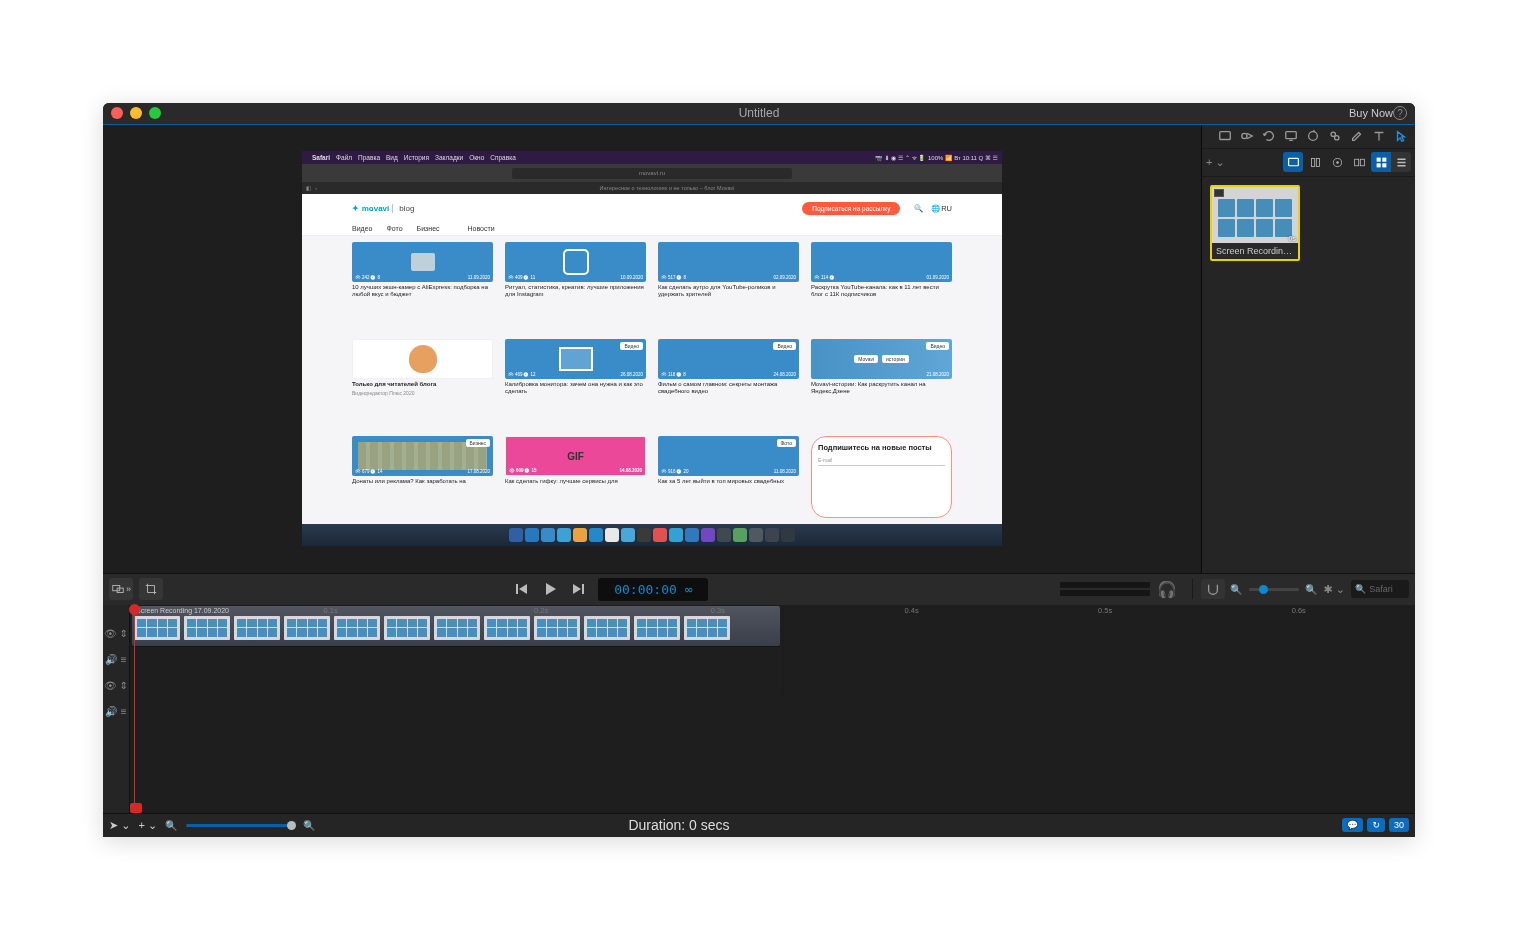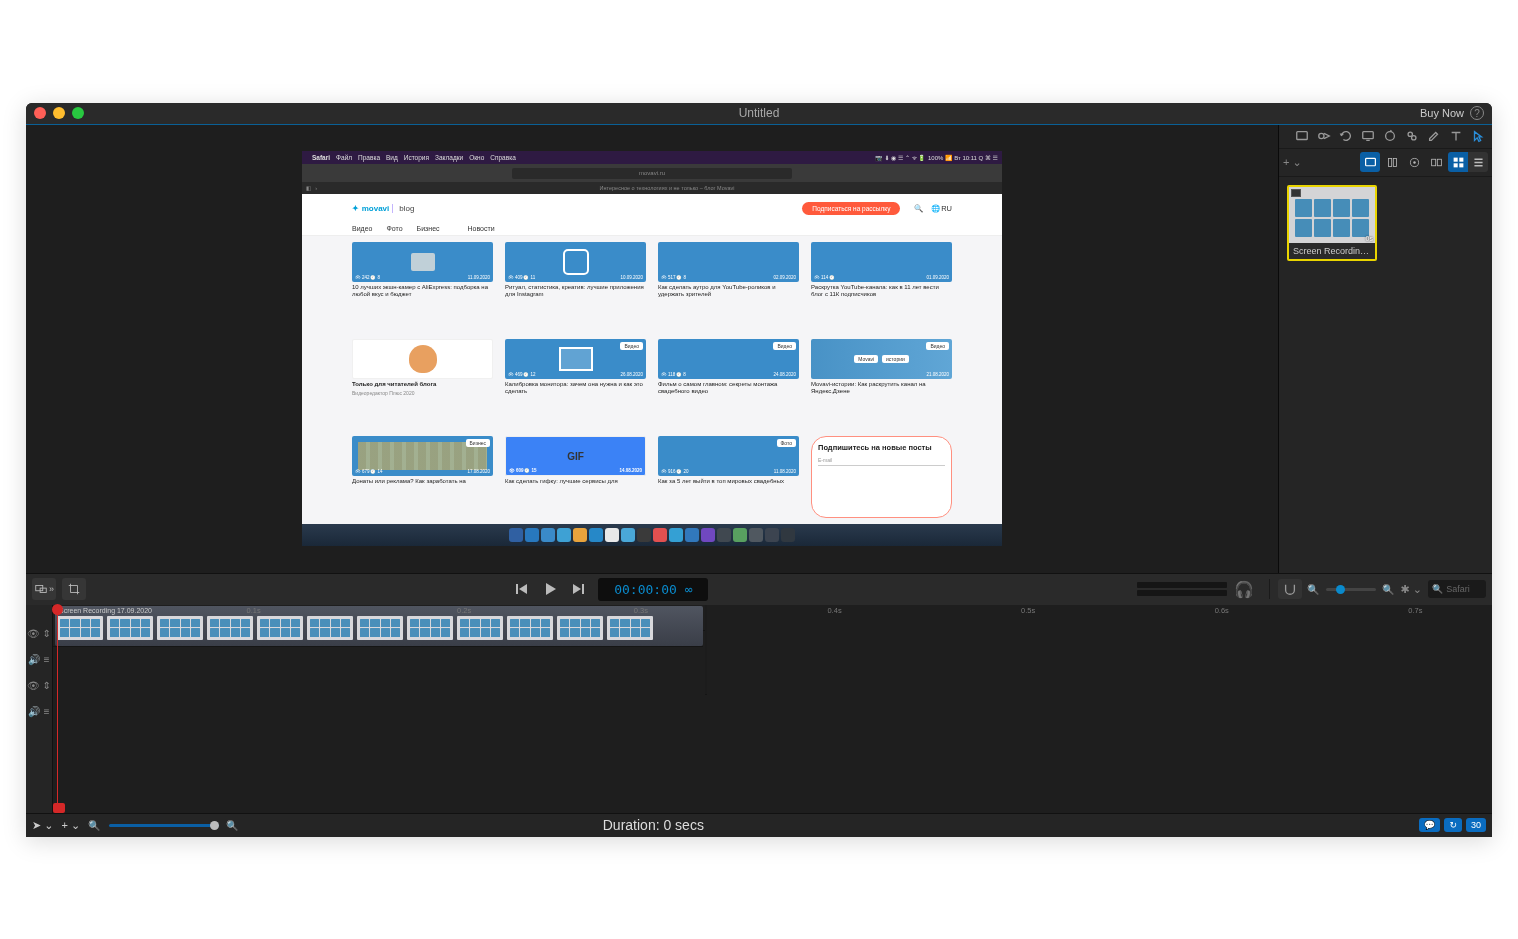--- a/index.html
+++ b/index.html
@@ -7,21 +7,21 @@
   background: #fff;
   font-family: -apple-system, BlinkMacSystemFont, "Segoe UI", Arial, sans-serif;
   width: 1518px;
   height: 939px;
   overflow: hidden;
   display: flex;
   align-items: center;
   justify-content: center;
 }
 .app-window {
-  width: 1466px;
+  width: 1312px;
   height: 734px;
   background: #1e1e1e;
   display: flex;
   flex-direction: column;
   border-radius: 6px 6px 0 0;
   overflow: hidden;
   box-shadow: 0 4px 25px rgba(0,0,0,0.15);
 }
 .titlebar {
   height: 22px;
@@ -41,21 +41,21 @@
   position: absolute;
   left: 50%;
   transform: translateX(-50%);
   color: #a8a8a8;
   font-size: 12px;
 }
 .titlebar-right {
   margin-left: auto;
   display: flex;
   align-items: center;
-  gap: 6px;
+  gap: 0;
 }
 .buy-now { color: #ccc; font-size: 11px; }
 .help-icon {
   width: 14px; height: 14px;
   border: 1px solid #888;
   border-radius: 50%;
   color: #888;
   font-size: 10px;
   display: flex;
   align-items: center;
@@ -535,21 +535,21 @@
   color:#fff;
   border-radius:3px;
   font-size:9px;
   padding:2px 5px;
   display:flex;
   align-items:center;
 }
 
 
 .card-img.monitor::before { content:""; width:30px; height:20px; border:2px solid #fff; background:rgba(255,255,255,0.2); }
-.card-img.gif { background:#3b82f6; border:1px solid #eee; color:#333; font-weight:bold; font-size:10px; }
+.card-img.gif { background:#ec4899; border:1px solid #eee; color:#333; font-weight:bold; font-size:10px; }
 .card-img.coins::before { content:""; position:absolute; inset:6px; background:repeating-linear-gradient(90deg,#d8b050 0 8px,#e8c86c 8px 12px); opacity:0.6; }
 .card-img.movavi-story { background: linear-gradient(90deg,#4892c6,#60a6d6); }
 .card-img.movavi-story .mov-label { background:#fff; color:#333; font-size:5px; padding:1px 4px; border-radius:2px; }
 </style>
 </head>
 <body>
 
 <div class="app-window">
 
   <div class="titlebar">

